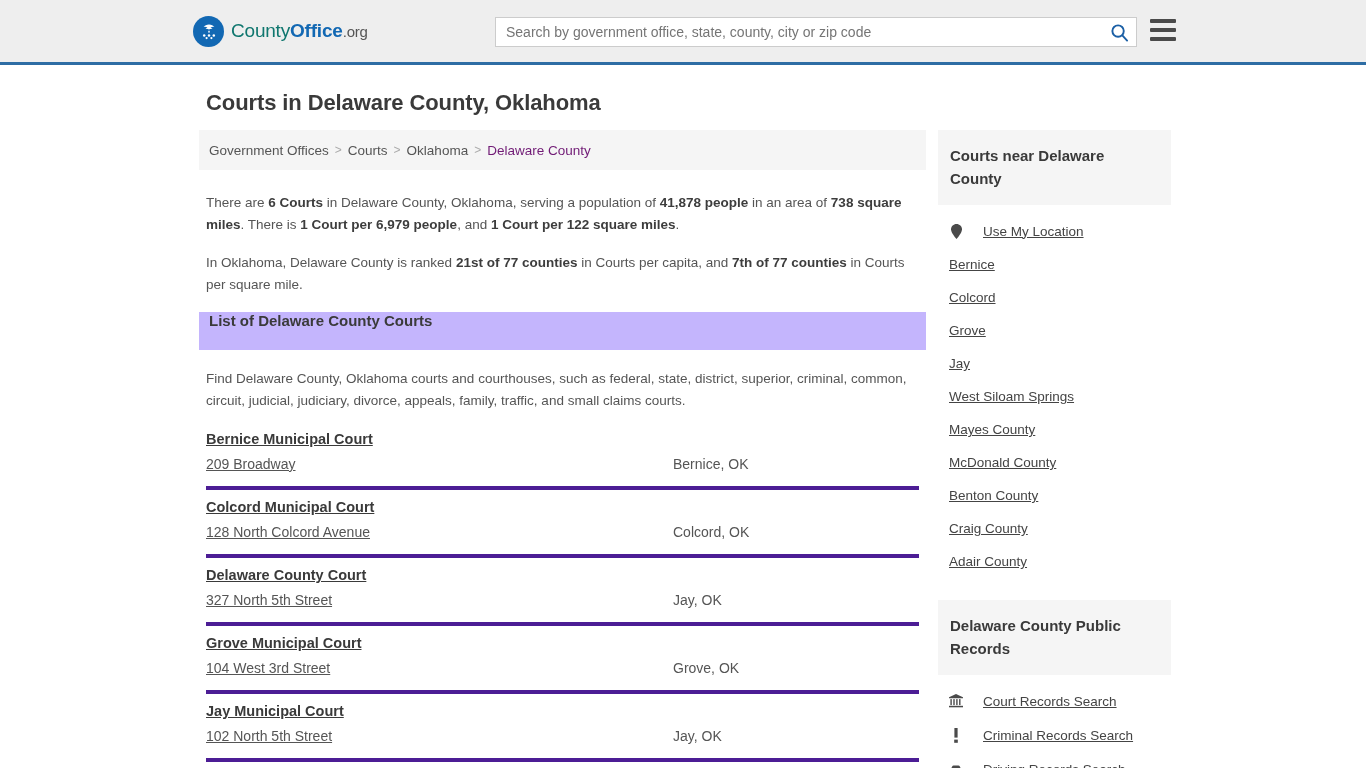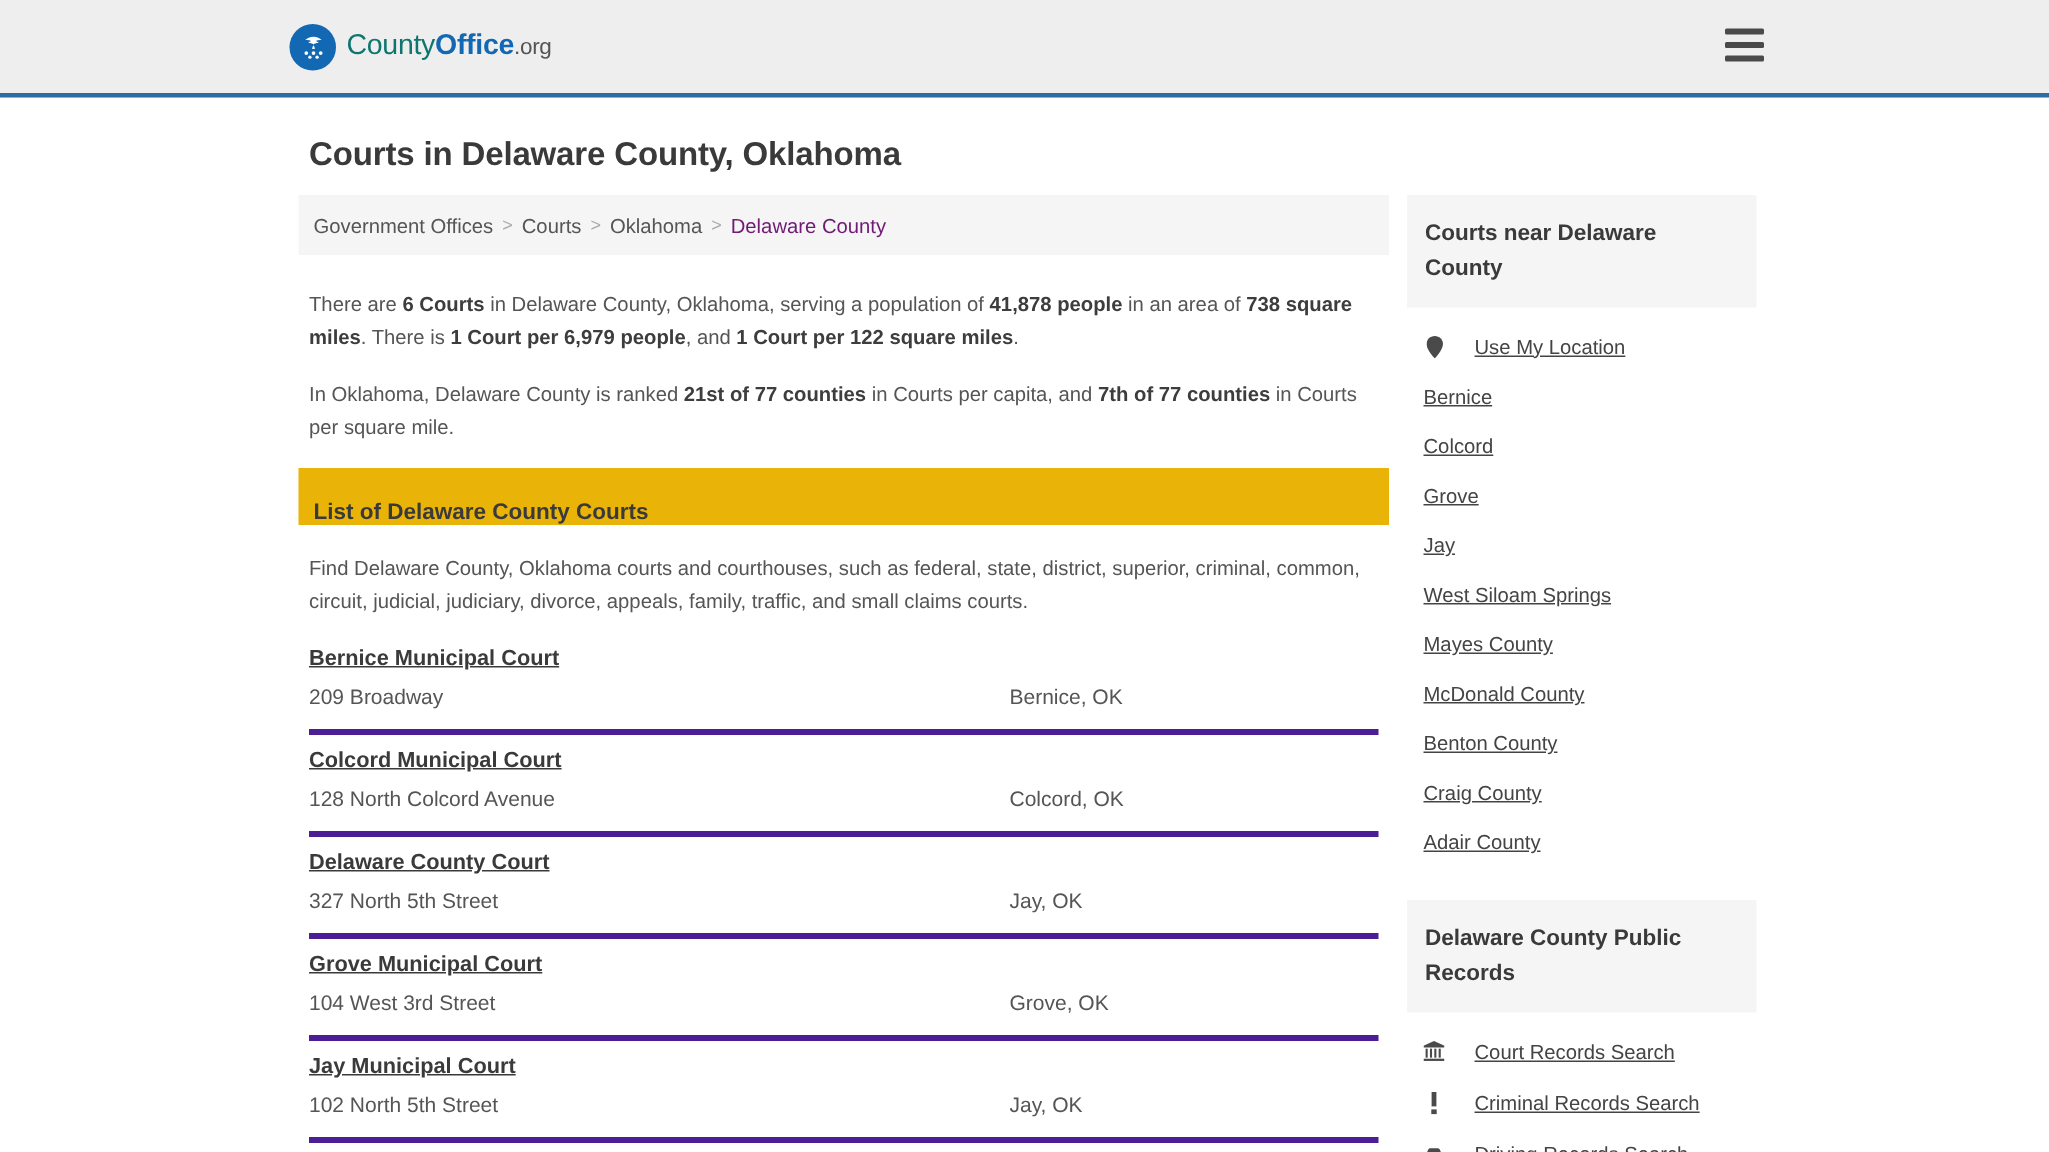--- a/index.html
+++ b/index.html
@@ -126,24 +126,24 @@
   }
   .intro p {
     font-size: 13.5px;
     line-height: 22px;
     color: #555555;
     margin-bottom: 16px;
   }
   .intro p b { color: #3d3d3d; font-weight: 700; }
 
   .section-head {
-    background: #eab308;
+    background: #c4b5fd;
     height: 38px;
     display: flex;
-    align-items: flex-end;
+    align-items: flex-start;
     padding: 0 10px;
     margin-top: 7px;
   }
   .section-head h2 {
     font-size: 15px;
     font-weight: 700;
     color: #3a3a3a;
   }
 
   .section-desc {
@@ -170,20 +170,21 @@
     margin-bottom: 9px;
   }
   .court-line {
     display: flex;
   }
   .court-addr {
     width: 467px;
     font-size: 14px;
     color: #555555;
     flex: none;
+    text-decoration: underline;
   }
   .court-city {
     font-size: 14px;
     color: #555555;
   }
 
   
   .side-head {
     background: #f5f5f5;
     padding: 14px 12px 15px 12px;
@@ -229,20 +230,29 @@
         <circle cx="7.2" cy="16.4" r="1.25" fill="#ffffff"></circle>
         <circle cx="12" cy="16.4" r="1.25" fill="#ffffff"></circle>
         <circle cx="16.8" cy="16.4" r="1.25" fill="#ffffff"></circle>
         <circle cx="9.6" cy="19.1" r="1.1" fill="#ffffff"></circle>
         <circle cx="14.4" cy="19.1" r="1.1" fill="#ffffff"></circle>
       </svg>
     </span>
     <span class="logo-text"><span class="t-county">County</span><span class="t-office">Office</span><span class="t-org">.org</span></span>
   </div>
 
+  <div class="search-wrap">
+    <input class="search-input" type="text" placeholder="Search by government office, state, county, city or zip code" style="">
+    <button class="search-btn">
+      <svg width="19" height="19" viewBox="0 0 20 20" aria-hidden="true">
+        <circle cx="8.5" cy="8.5" r="6" fill="none" stroke="#1b5fa5" stroke-width="2"></circle>
+        <line x1="13" y1="13" x2="18" y2="18.5" stroke="#1b5fa5" stroke-width="2" stroke-linecap="round"></line>
+      </svg>
+    </button>
+  </div>
 
   <div class="hamburger">
     <span></span>
     <span></span>
     <span></span>
   </div>
 </div>
 
 <div class="page">
   <h1 class="page-title">Courts in Delaware County, Oklahoma</h1>

